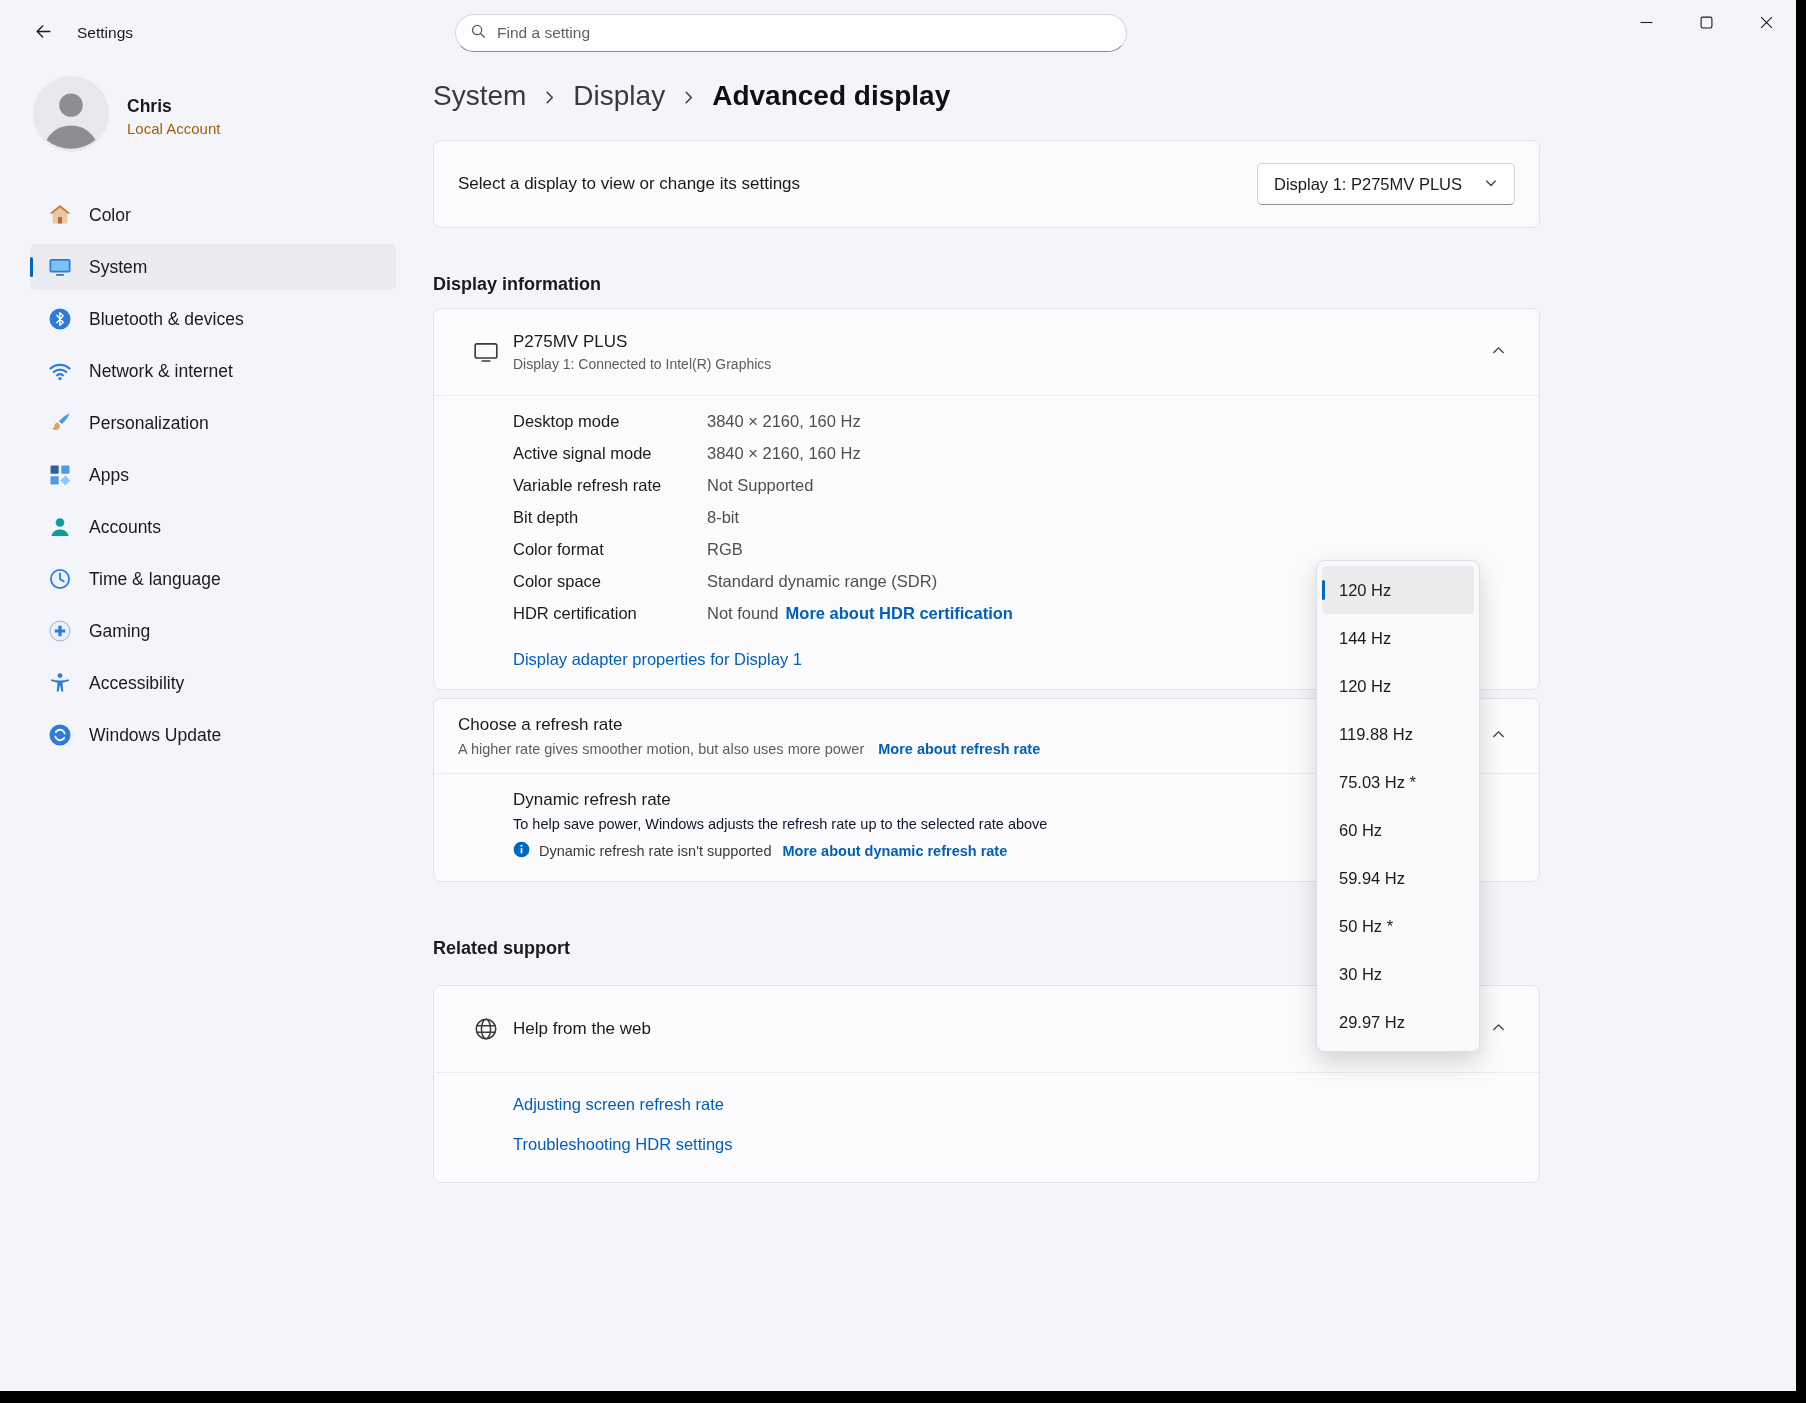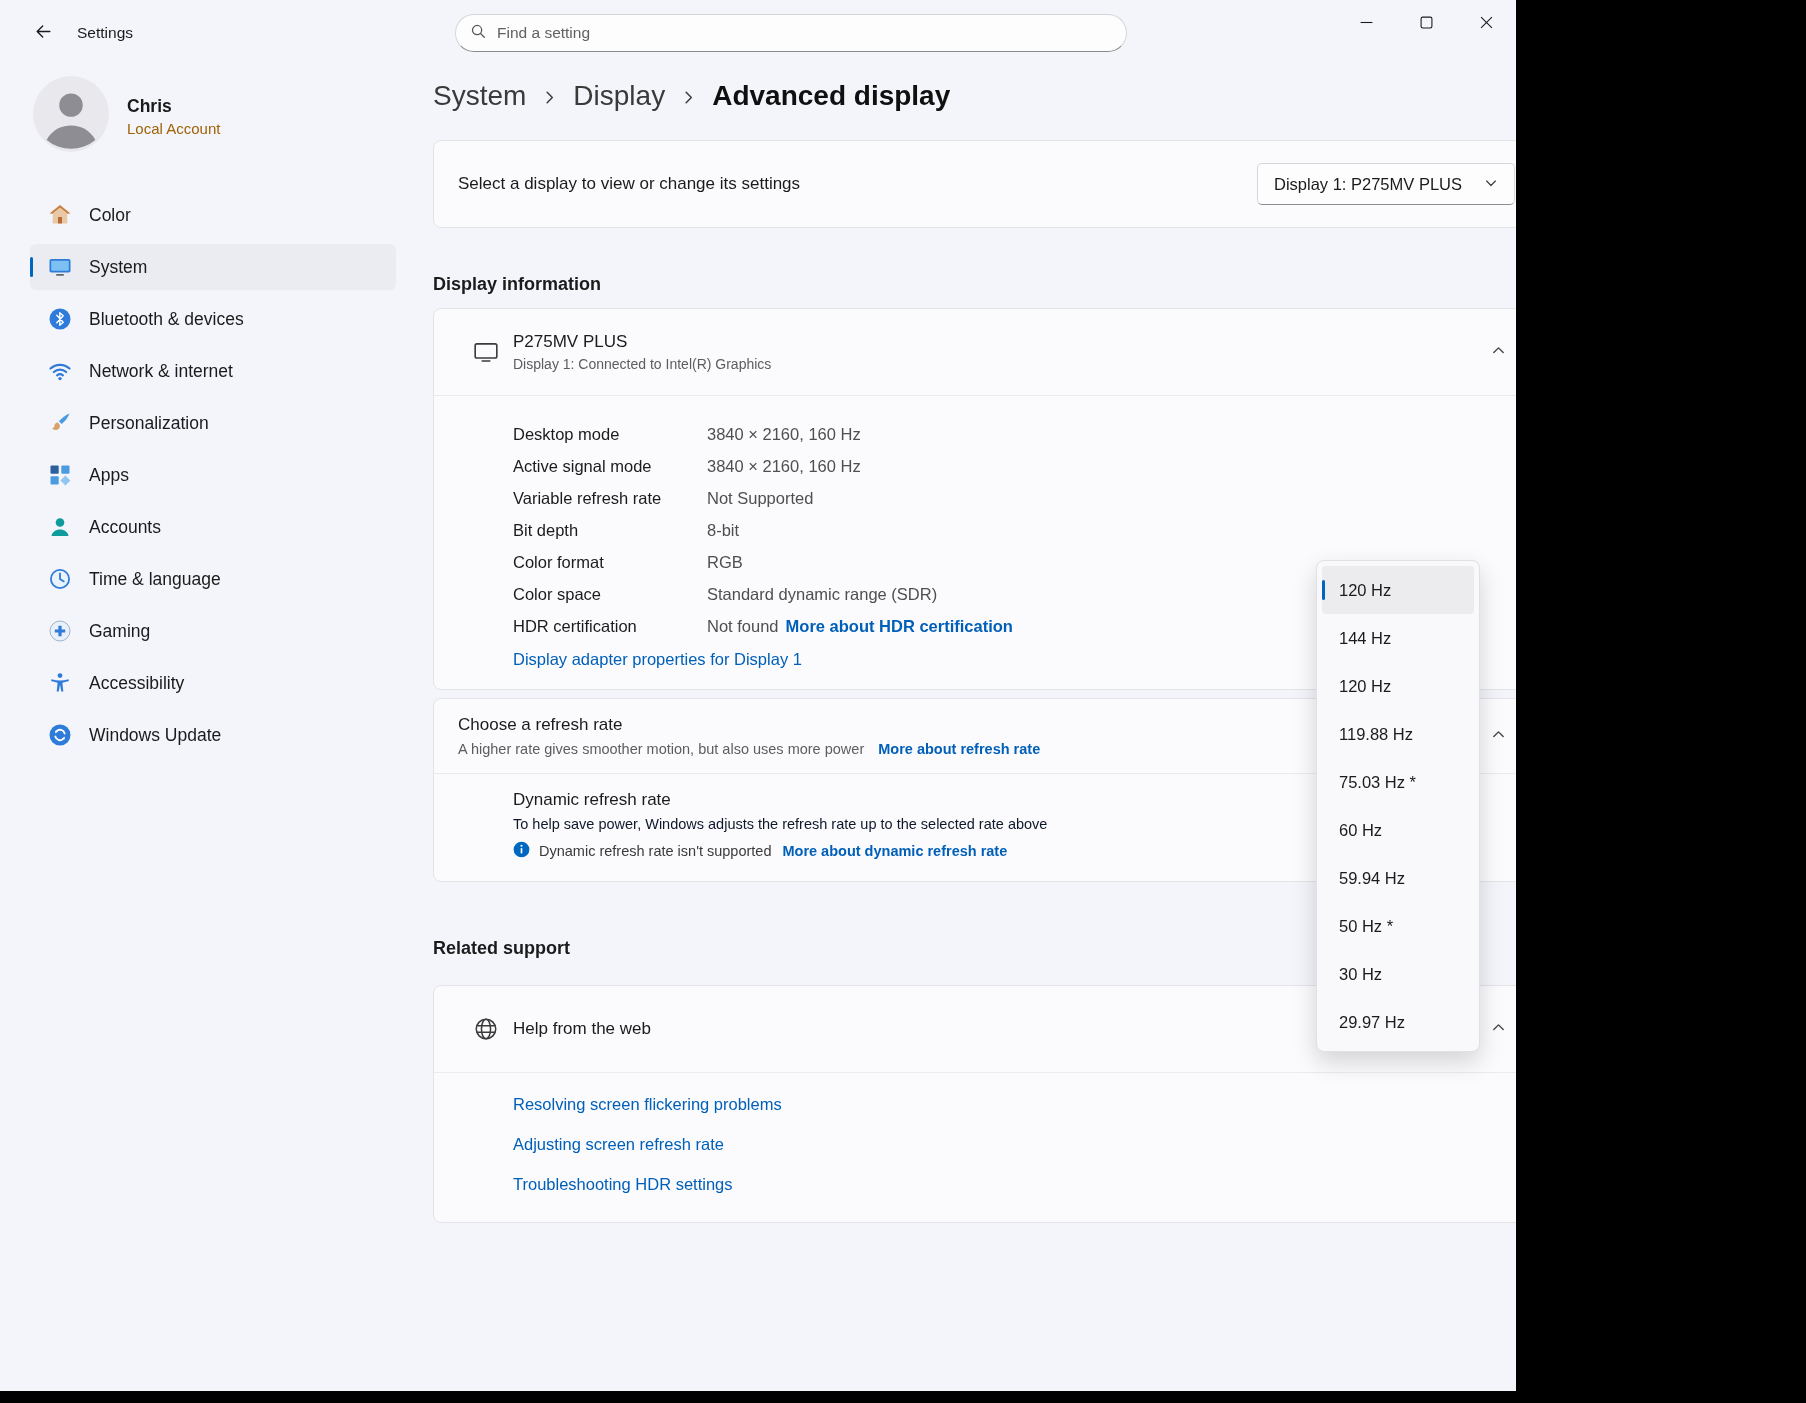--- a/index.html
+++ b/index.html
@@ -1,17 +1,17 @@
 <!DOCTYPE html>
 <html><head>
 <meta charset="utf-8">
 <style>
   * { box-sizing: border-box; margin: 0; padding: 0; }
   html,body { width:1806px; height:1403px; background:#000; font-family:"Liberation Sans", sans-serif; }
-  .window { position:absolute; top:0; left:0; width:1516px; height:1391px; background:#f3f5fb; overflow:hidden; color:#1b1b1b; }
+  .window { position:absolute; top:0; left:0; width:1796px; height:1391px; background:#f3f5fb; overflow:hidden; color:#1b1b1b; }
 
   
   .titlebar { position:absolute; top:0; left:0; right:0; height:66px; }
   .back-btn { position:absolute; left:26px; top:18px; width:34px; height:30px; display:flex; align-items:center; justify-content:center; border-radius:5px; cursor:pointer; }
   .app-title { position:absolute; left:77px; top:24px; font-size:15.5px; }
   .searchbox { position:absolute; left:455px; top:14px; width:672px; height:38px; background:#fdfdfe; border:1px solid #d5d5d9; border-bottom-color:#8a8a8e; border-radius:19px; display:flex; align-items:center; padding:0 14px; }
   .searchbox input { flex:1; border:none; outline:none; background:transparent; font-size:15.5px; font-family:"Liberation Sans", sans-serif; color:#1b1b1b; margin-left:10px; }
   .searchbox input::placeholder { color:#616161; }
   .win-controls { position:absolute; right:0; top:0; display:flex; }
   .win-btn { width:60px; height:44px; display:flex; align-items:center; justify-content:center; cursor:pointer; }
@@ -44,21 +44,21 @@
   .info-card { margin-top:13px; }
   .card-head { display:flex; align-items:center; height:86px; padding:0 24px 0 39px; }
   .card-head .head-icon { width:26px; height:26px; margin-right:14px; display:flex; }
   .head-texts { flex:1; }
   .head-title { font-size:17px; }
   .head-sub { font-size:14px; color:#5d5d5d; margin-top:4px; }
   .chev-btn { width:34px; height:30px; display:flex; align-items:center; justify-content:center; cursor:pointer; border-radius:4px; }
   .divider { height:1px; background:#ebebee; }
 
   .info-body { padding:16px 24px 20px 79px; }
-  .info-row { display:flex; height:32px; align-items:flex-end; font-size:16.5px; }
+  .info-row { display:flex; height:32px; align-items:flex-start; font-size:16.5px; }
   .info-label { width:194px; color:#1b1b1b; }
   .info-value { color:#4f4f4f; }
   .inline-link { color:#005fb8; font-weight:bold; cursor:pointer; margin-left:7px; }
   .adapter-link { margin-top:14px; font-size:16.5px; color:#005fb8; cursor:pointer; }
 
   .refresh-card { margin-top:8px; }
   .refresh-head { display:flex; align-items:center; padding:16px 24px; }
   .refresh-texts { flex:1; }
   .refresh-title { font-size:17px; }
   .refresh-sub { font-size:14.5px; color:#5d5d5d; margin-top:6px; }
@@ -378,21 +378,20 @@
           <div class="head-title">Help from the web</div>
         </div>
         <div class="chev-btn">
           <span><svg width="15" height="15" viewBox="0 0 16 16">
                 <path d="M3 10.2 8 5.2l5 5" stroke="#444" stroke-width="1.5" fill="none" stroke-linecap="round" stroke-linejoin="round"></path>
               </svg></span>
         </div>
       </div>
       <div class="divider"></div>
       <div class="help-links">
-        <div class="help-link">Resolving screen flickering problems</div>
         <div class="help-link">Adjusting screen refresh rate</div>
         <div class="help-link">Troubleshooting HDR settings</div>
       </div>
     </div>
 
   </div>
 
   <div class="flyout">
     <div class="flyout-item selected">120 Hz</div>
     <div class="flyout-item">144 Hz</div>

